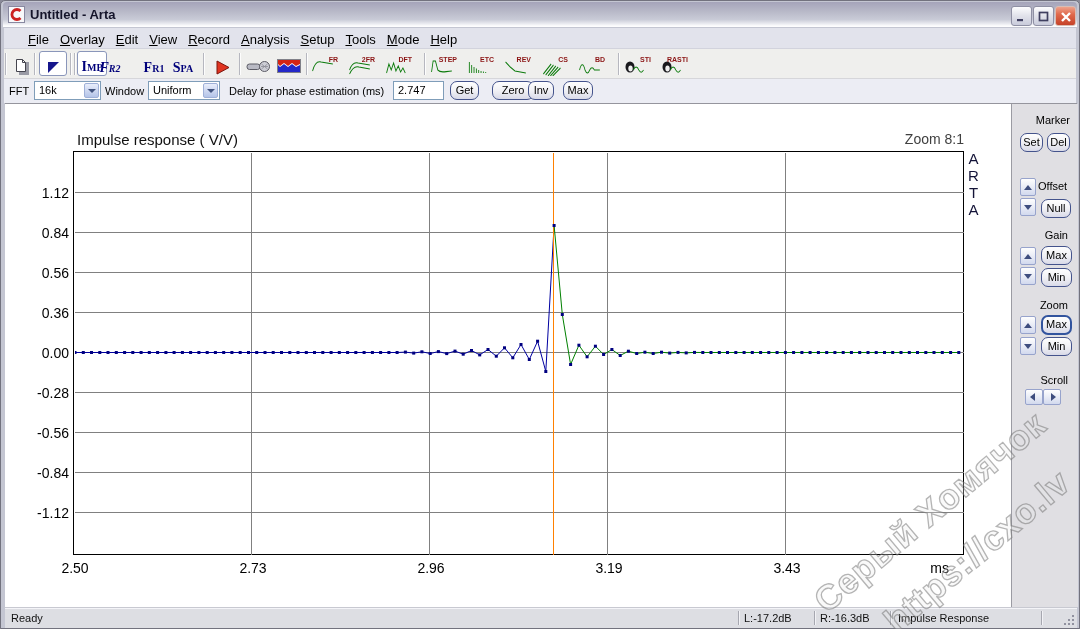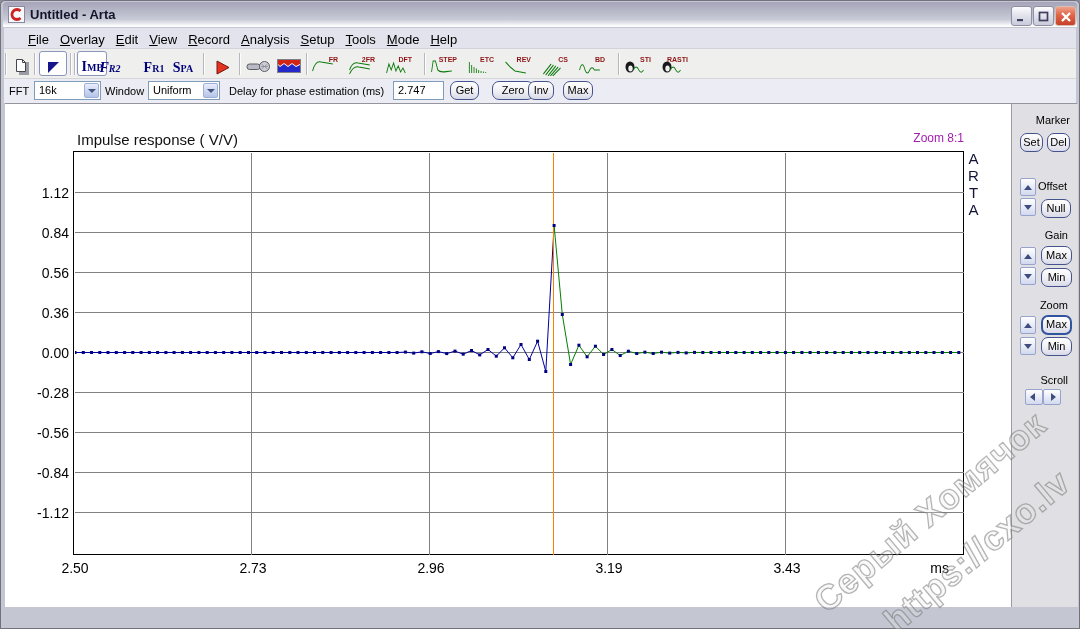--- a/index.html
+++ b/index.html
@@ -29,21 +29,21 @@
 .cbtn i{position:absolute;left:3px;top:5px;border-left:4px solid transparent;border-right:4px solid transparent;border-top:4px solid #41537e}
 .tfield{position:absolute;top:2px;height:19px;background:#fff;border:1px solid #7f9db9;font-size:11px}
 .tfield span{position:absolute;left:4px;top:2px}
 .xpbtn{position:absolute;top:2px;height:19px;border:1px solid #44538c;border-radius:7px;background:linear-gradient(#fefefe,#f1f1f5 50%,#d9dae8);font-size:11px;line-height:17px;text-align:center;color:#000}
 .xpbtn.focus{border:2px solid #32549e;line-height:15px}
 .topline{position:absolute;left:4px;top:102px;width:1072px;height:1px;background:#95959d}
 .clientbg{position:absolute;left:4px;top:103px;width:1006px;height:503px;background:#fff}
 .plotbox{position:absolute;left:72px;top:150px;width:891px;height:404px;border:1px solid #000}
 #plot{position:absolute;left:74px;top:152px}
 .ctitle{position:absolute;left:76px;top:130px;font-size:15px;color:#101010}
-.zoomlbl{position:absolute;left:863px;top:130px;width:100px;text-align:right;font-size:12px;color:#a21caf}
+.zoomlbl{position:absolute;left:863px;top:130px;width:100px;text-align:right;font-size:14px;color:#404040}
 .ylab{position:absolute;left:24px;width:44px;text-align:right;font-size:14px;color:#000}
 .xlab{position:absolute;top:559px;width:50px;text-align:center;font-size:14px;color:#000}
 .msunit{position:absolute;left:898px;top:559px;width:50px;text-align:right;font-size:14px;color:#000}
 .footer{position:absolute;left:76px;top:584px;font-size:13.5px;color:#000}
 .footer .gap{margin-left:11px}
 .arta{position:absolute;left:964px;top:149px;width:17px;text-align:center;font-size:15px;line-height:17px;color:#141438}
 .panel{position:absolute;left:1010px;top:103px;width:67px;height:503px;background:#e0dfe3;border-left:1px solid #9b9ba3}
 .plab{position:absolute;font-size:11px;text-align:right;color:#000}
 .spin{position:absolute;width:16px;height:18px;border:1px solid #97a3cc;border-radius:2px;background:linear-gradient(#fefefe,#e9ecf6 50%,#d2d9ee)}
 .spin i.up{position:absolute;left:3px;top:6px;border-left:4px solid transparent;border-right:4px solid transparent;border-bottom:5px solid #3e4d7e}
@@ -402,20 +402,31 @@
     <div class="xpbtn" style="left:29px;top:233px;width:31px;height:19px">Min</div>
     <div class="plab" style="left:6px;top:270px;width:50px">Scroll</div>
     <div class="sbtn" style="left:13px;top:285px">
         <i class="lt"></i>
       </div>
     <div class="sbtn" style="left:31px;top:285px">
         <i class="rt"></i>
       </div>
   </div>
 
+  <div class="statusbar">
+    <span class="stext" style="left:6px">Ready</span>
+    <div class="sdiv" style="left:733px"></div>
+    <span class="stext" style="left:739px">L:-17.2dB</span>
+    <div class="sdiv" style="left:809px"></div>
+    <span class="stext" style="left:815px">R:-16.3dB</span>
+    <div class="sdiv" style="left:885px"></div>
+    <span class="stext" style="left:893px">Impulse Response</span>
+    <div class="sdiv" style="left:1036px"></div>
+    <div class="grip"></div>
+  </div>
 
   <div class="wm" style="left:818px;top:584px">Серый Хомячок</div>
   <div class="wm" style="left:888px;top:604px">https://cxo.lv</div>
 <div class="ylab" style="top: 184px;">1.12</div>
     <div class="ylab" style="top: 224px;">0.84</div>
     <div class="ylab" style="top: 264px;">0.56</div>
     <div class="ylab" style="top: 304px;">0.36</div>
     <div class="ylab" style="top: 344px;">0.00</div>
     <div class="ylab" style="top: 384px;">-0.28</div>
     <div class="ylab" style="top: 424px;">-0.56</div>

